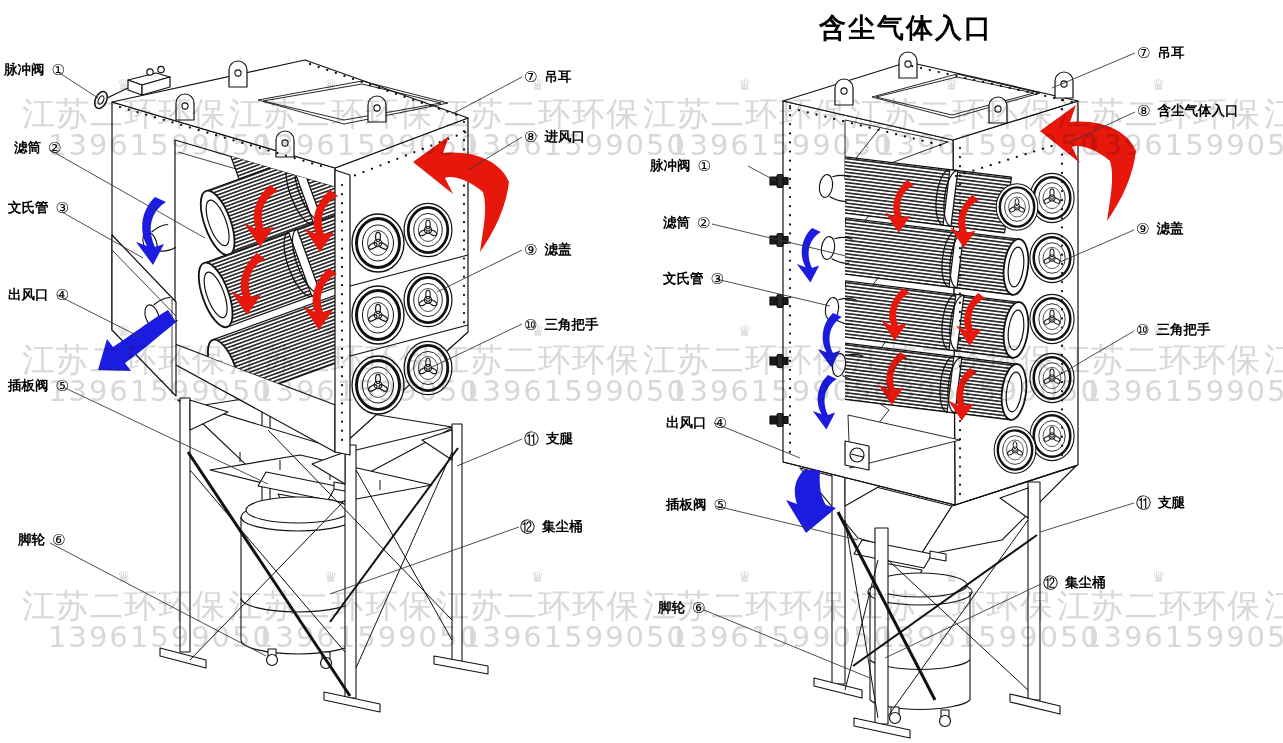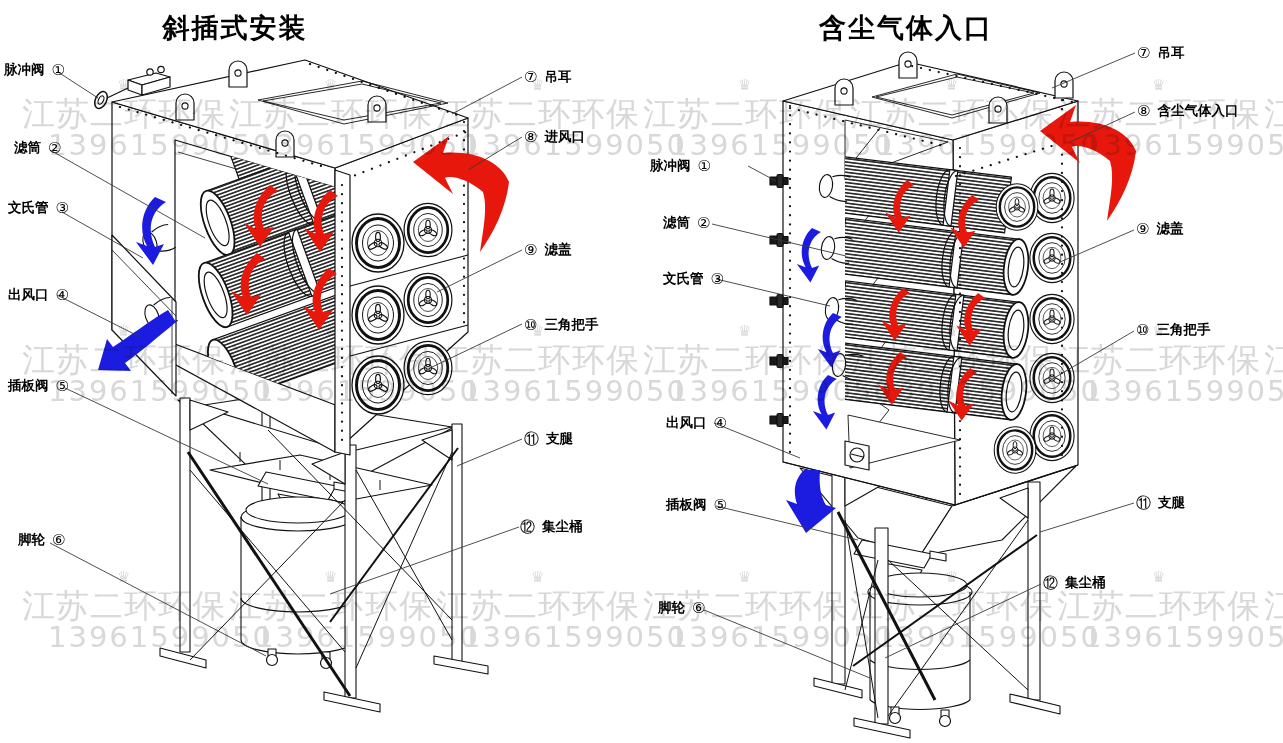--- a/index.html
+++ b/index.html
@@ -436,21 +436,20 @@
     <div class="l2">13961599050</div>
   </div>
       <div class="wm">
     <div class="crown">♛</div>
     <div class="l1">江苏二环环保</div>
     <div class="l2">13961599050</div>
   </div>
     </div>
 
 <div class="lbl-layer">
-  <div class="title" style="left:125px;top:10px;">斜插式安装</div>
   <div class="title" style="left:796px;top:10px;">含尘气体入口</div>
 
   <div class="lbl" style="left:4px;top:62px;">
         <span>脉冲阀</span>
         <span class="num">①</span>
       </div>
   <div class="lbl" style="left:14px;top:140px;">
         <span>滤筒</span>
         <span class="num">②</span>
       </div>

